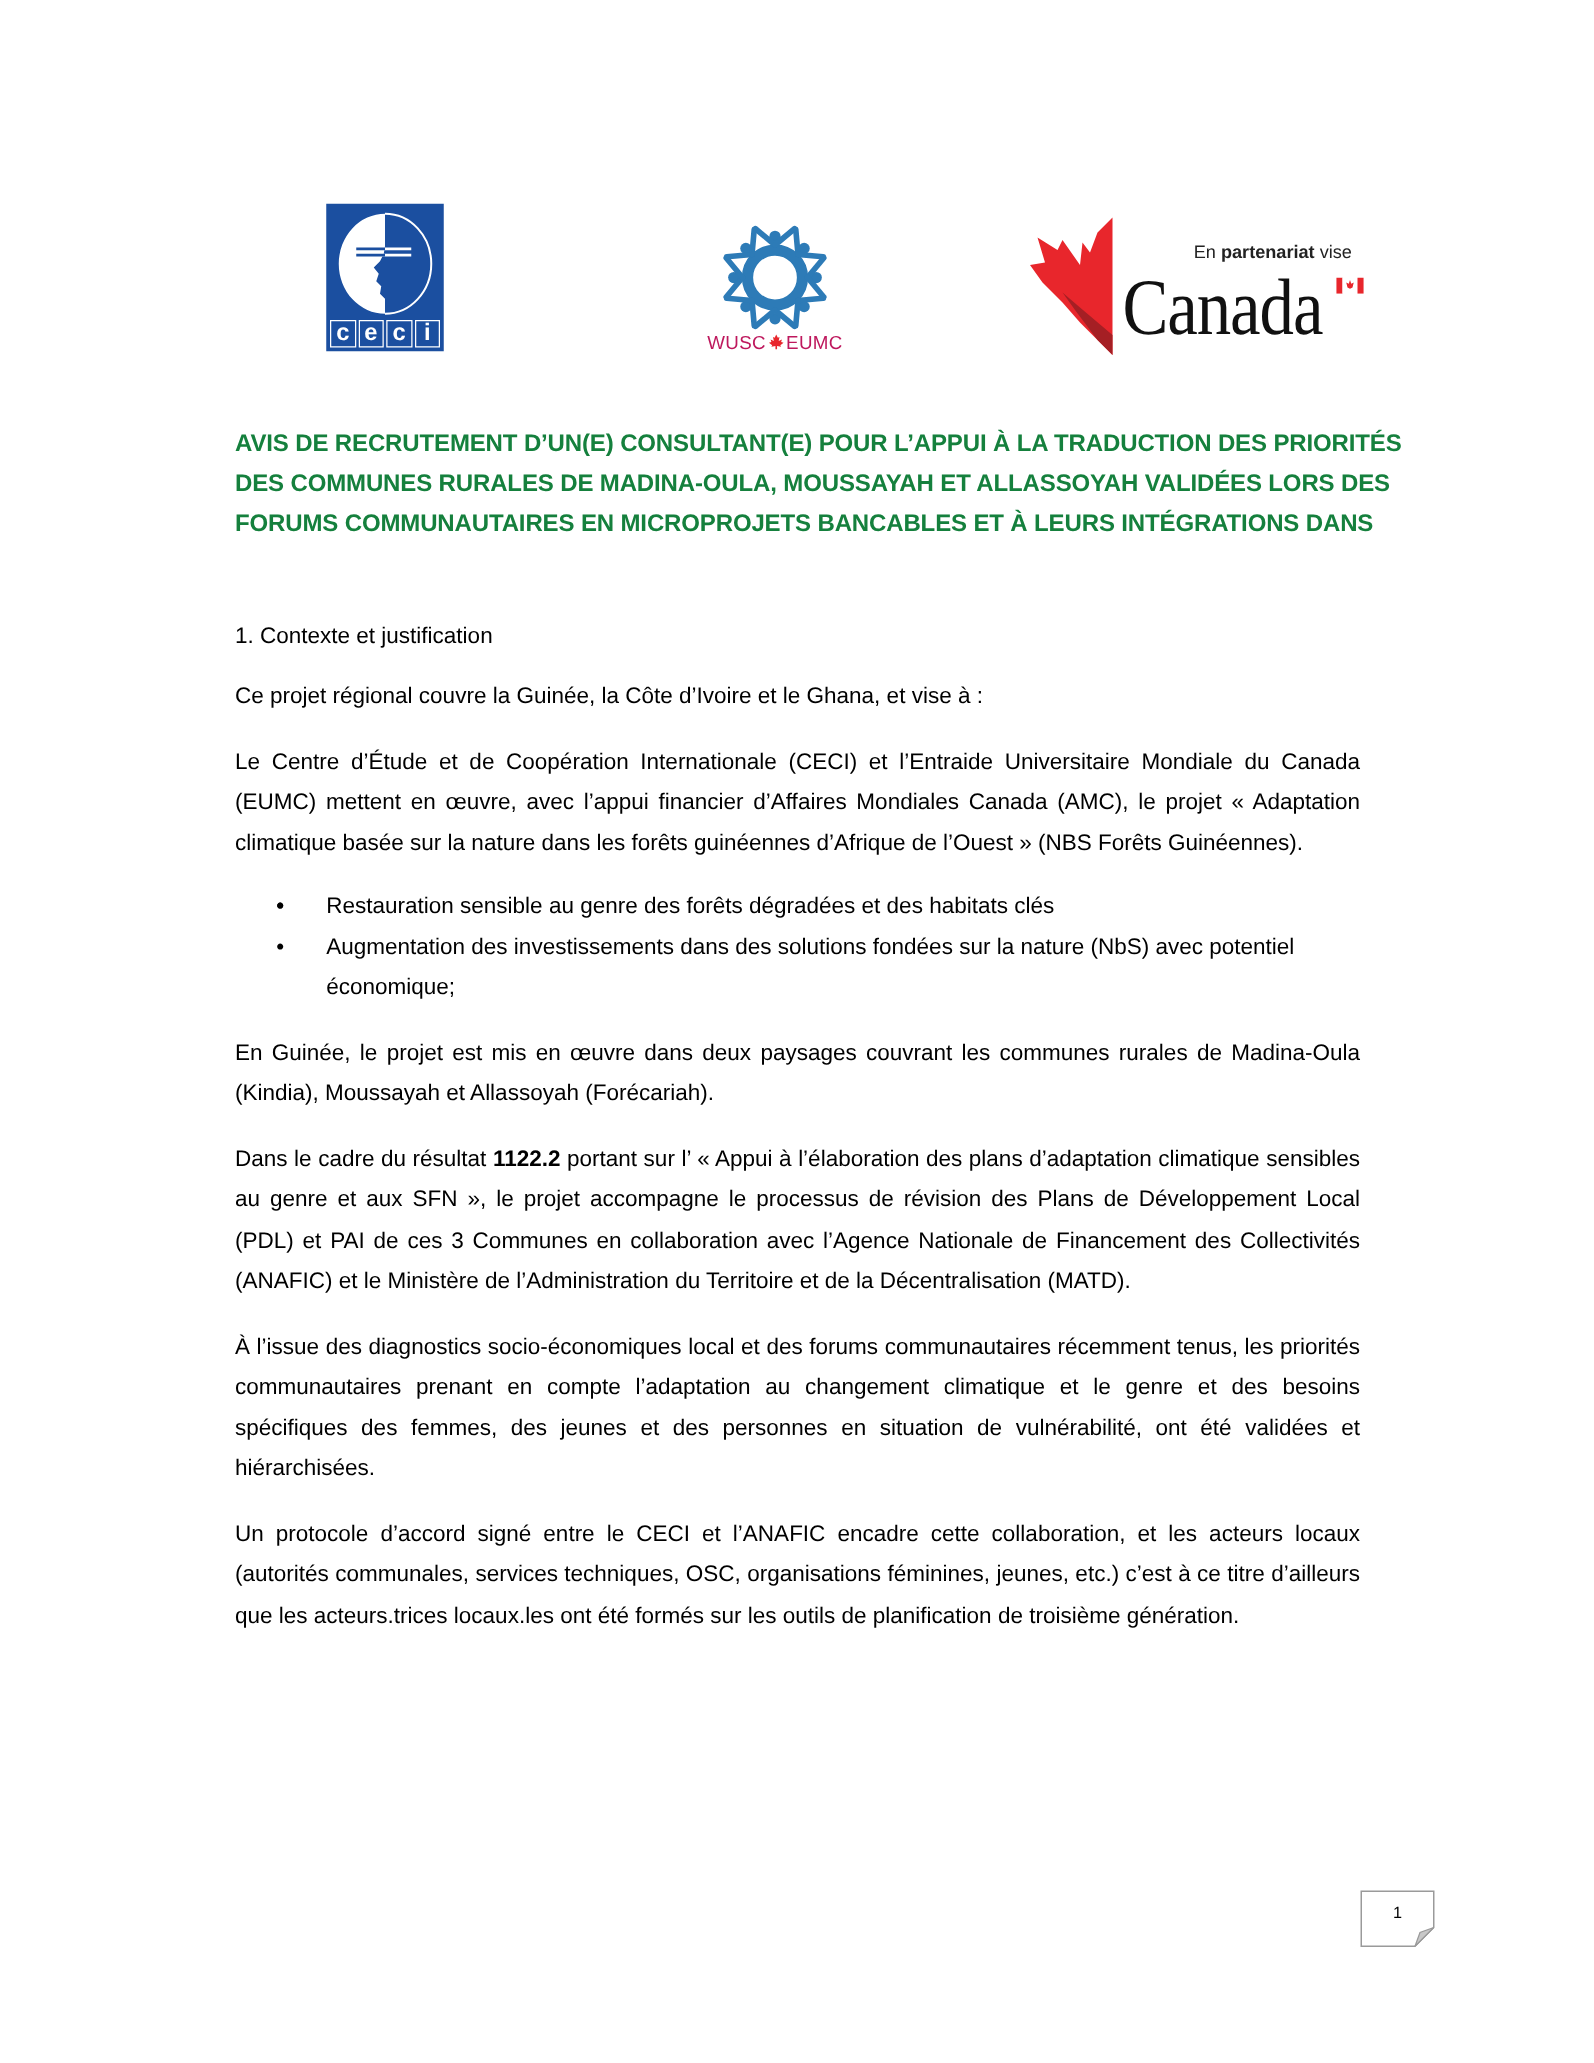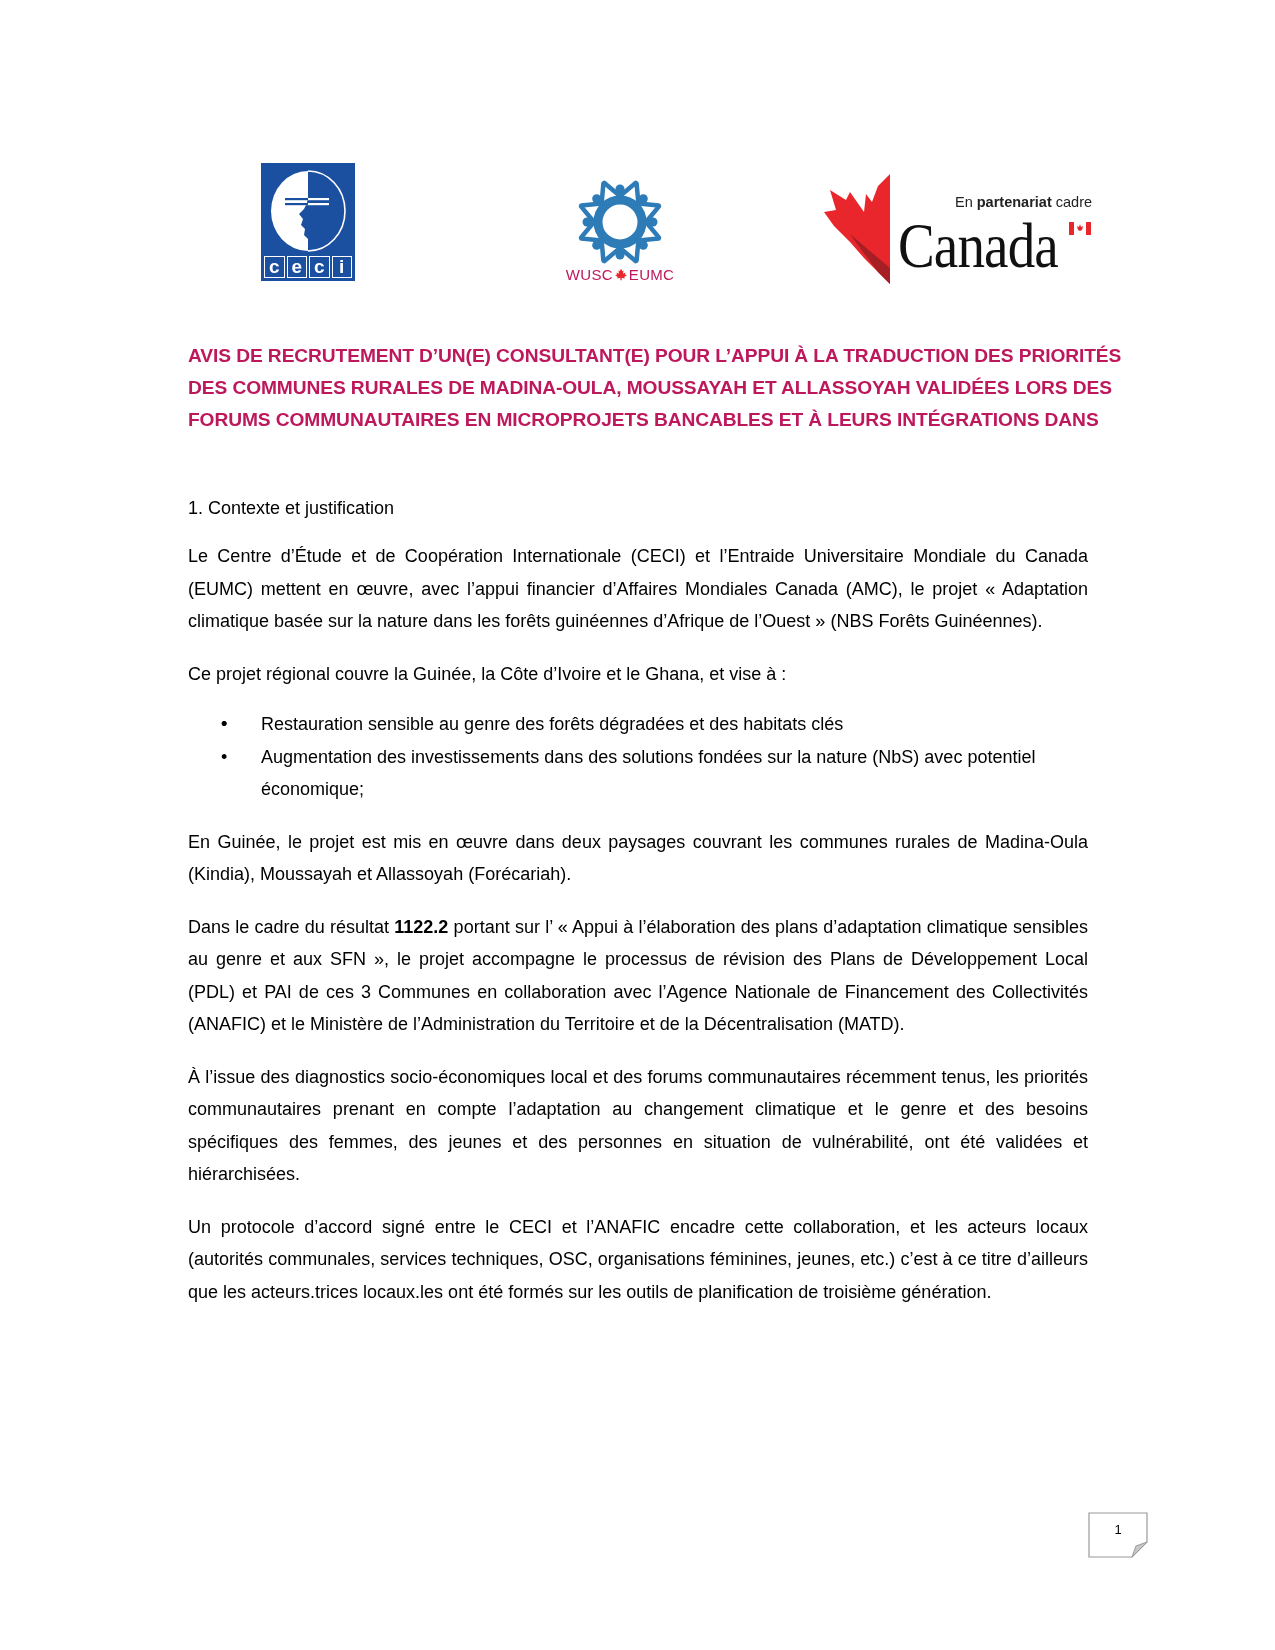--- a/index.html
+++ b/index.html
@@ -21,21 +21,21 @@
   #canada-logo { left: 820px; top: 172px; width: 275px; height: 118px; }
   #canada-logo .leaf { position: absolute; left: 0; top: 0; width: 72px; height: 112px; }
   #canada-logo .tag { position: absolute; left: 135px; top: 22px; font-size: 14.5px; color: #222; white-space: nowrap; }
   #canada-logo .tag b { font-weight: bold; }
   #canada-logo .word { position: absolute; left: 78px; top: 42px; font-family: "Liberation Serif", serif;
         font-size: 64px; line-height: 64px; color: #111; letter-spacing: -1px; transform: scaleX(0.86); transform-origin: left top; }
   #canada-logo .flag { position: absolute; left: 249px; top: 50px; width: 22px; height: 13px; }
 
   
   .content { position: absolute; left: 188px; top: 340px; width: 900px; }
-  .title { color: #be185d; font-size: 19.2px; line-height: 32px; text-align: justify; margin: 0; letter-spacing: -0.1px; }
+  .title { color: #15803d; font-size: 19.2px; line-height: 32px; text-align: justify; margin: 0; letter-spacing: -0.1px; }
   .title .line { display: block; text-align: justify; text-align-last: justify; white-space: nowrap; }
   .title .line.last { text-align-last: left; }
 
   .section-heading { font-weight: normal; font-size: 18px; margin: 60px 0 0 0; line-height: 24px; }
   p.body { font-size: 18px; line-height: 32.5px; margin: 20px 0 0 0; text-align: justify; }
   ul.bullets { list-style: none; margin: 18px 0 0 0; padding: 0; }
   ul.bullets li { position: relative; padding-left: 73px; font-size: 18px; line-height: 32.5px; }
   ul.bullets li .dot { position: absolute; left: 33px; top: 0; }
 
   
@@ -96,41 +96,41 @@
         <path d="M10 1 L12 5 L14 4 L13 9 L17 7 L16 10 L19 11 L15 14 L16 16 L11 15 L11 19 L9 19 L9 15 L4 16 L5 14 L1 11 L4 10 L3 7 L7 9 L6 4 L8 5 Z" fill="#e8262c"></path>
       </svg><span>EUMC</span>
   </div>
 </div>
 
 <div class="logo" id="canada-logo">
   <svg class="leaf" viewBox="0 0 72 112">
     <path d="M70 2 L70 112 L58 100 L44 86 L30 70 L14 54 L4 40 L16 38 L10 18 L26 28 L30 20 L44 40 L46 22 L52 30 L58 14 Z" fill="#e8262c"></path>
     <path d="M70 112 L58 100 L40 76 L30 62 L44 74 L70 96 Z" fill="#a51f24"></path>
   </svg>
-  <div class="tag"><span>En </span><b>partenariat</b><span> cadre</span></div>
+  <div class="tag"><span>En </span><b>partenariat</b><span> vise</span></div>
   <div class="word">Canada</div>
   <svg class="flag" viewBox="0 0 22 13">
     <rect x="0" y="0" width="5" height="13" fill="#e8262c"></rect>
     <rect x="5" y="0" width="12" height="13" fill="#ffffff"></rect>
     <rect x="17" y="0" width="5" height="13" fill="#e8262c"></rect>
     <path d="M11 2 L12 5 L14 4 L13 8 L11 9 L9 8 L8 4 L10 5 Z" fill="#e8262c"></path>
   </svg>
 </div>
 
 <div class="content">
   <h1 class="title">
     <span class="line">AVIS DE RECRUTEMENT D’UN(E) CONSULTANT(E) POUR L’APPUI À LA TRADUCTION DES PRIORITÉS</span>
     <span class="line">DES COMMUNES RURALES DE MADINA-OULA, MOUSSAYAH ET ALLASSOYAH VALIDÉES LORS DES</span>
     <span class="line">FORUMS COMMUNAUTAIRES EN MICROPROJETS BANCABLES ET À LEURS INTÉGRATIONS DANS</span>
   </h1>
 
   <h2 class="section-heading">1. Contexte et justification</h2>
 
+  <p class="body">Ce projet régional couvre la Guinée, la Côte d’Ivoire et le Ghana, et vise à :</p>
   <p class="body">Le Centre d’Étude et de Coopération Internationale (CECI) et l’Entraide Universitaire Mondiale du Canada (EUMC) mettent en œuvre, avec l’appui financier d’Affaires Mondiales Canada (AMC), le projet « Adaptation climatique basée sur la nature dans les forêts guinéennes d’Afrique de l’Ouest » (NBS Forêts Guinéennes).</p>
-  <p class="body">Ce projet régional couvre la Guinée, la Côte d’Ivoire et le Ghana, et vise à :</p>
 
   <ul class="bullets">
     <li><span class="dot">•</span></li>
     <li><span class="dot">•</span><span>Restauration sensible au genre des forêts dégradées et des habitats clés</span></li>
     <li><span class="dot">•</span><span>Augmentation des investissements dans des solutions fondées sur la nature (NbS) avec potentiel économique;</span></li>
   </ul>
 
   <p class="body">En Guinée, le projet est mis en œuvre dans deux paysages couvrant les communes rurales de Madina-Oula (Kindia), Moussayah et Allassoyah (Forécariah).</p>
   <p class="body"><span>Dans le cadre du résultat </span><b>1122.2</b><span> portant sur l’ « Appui à l’élaboration des plans d’adaptation climatique sensibles au genre et aux SFN », le projet accompagne le processus de révision des Plans de Développement Local (PDL) et PAI de ces 3 Communes en collaboration avec l’Agence Nationale de Financement des Collectivités (ANAFIC) et le Ministère de l’Administration du Territoire et de la Décentralisation (MATD).</span></p>
   <p class="body">À l’issue des diagnostics socio-économiques local et des forums communautaires récemment tenus, les priorités communautaires prenant en compte l’adaptation au changement climatique et le genre et des besoins spécifiques des femmes, des jeunes et des personnes en situation de vulnérabilité, ont été validées et hiérarchisées.</p>

